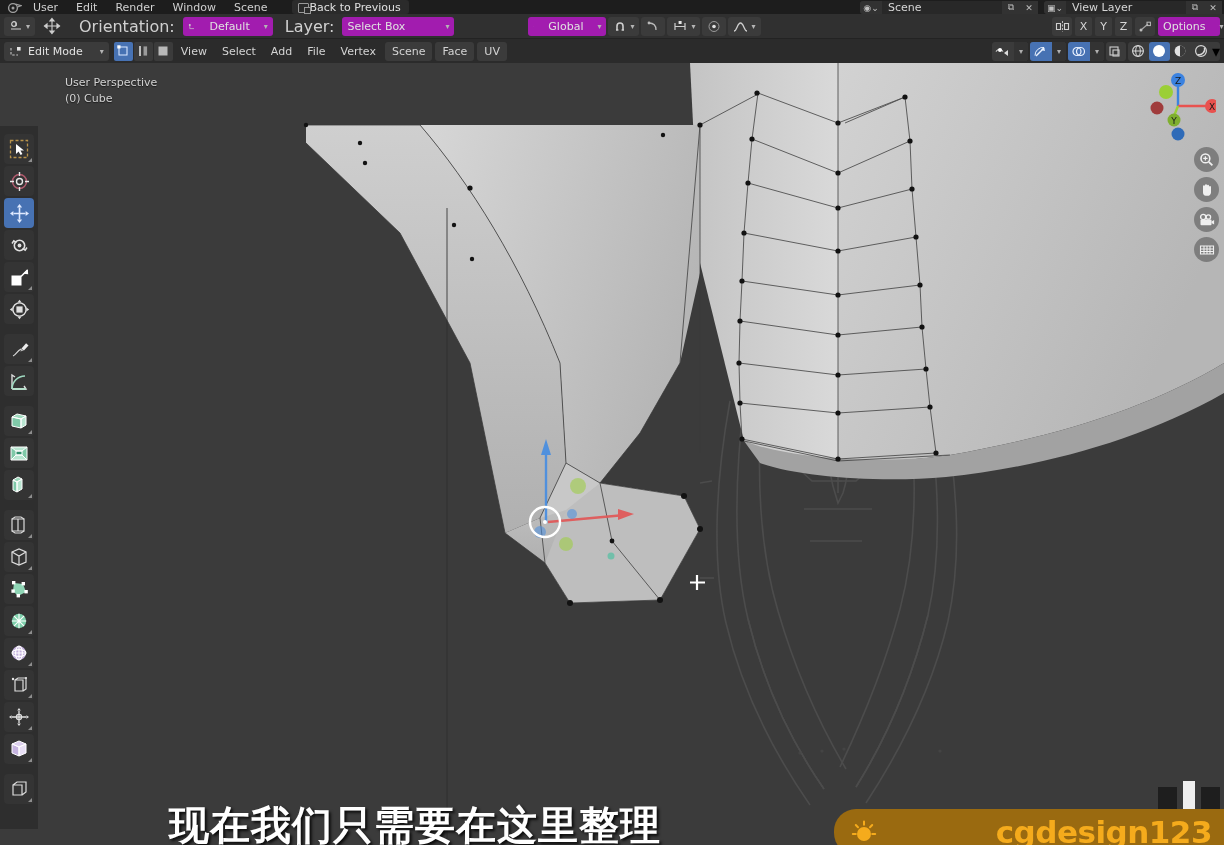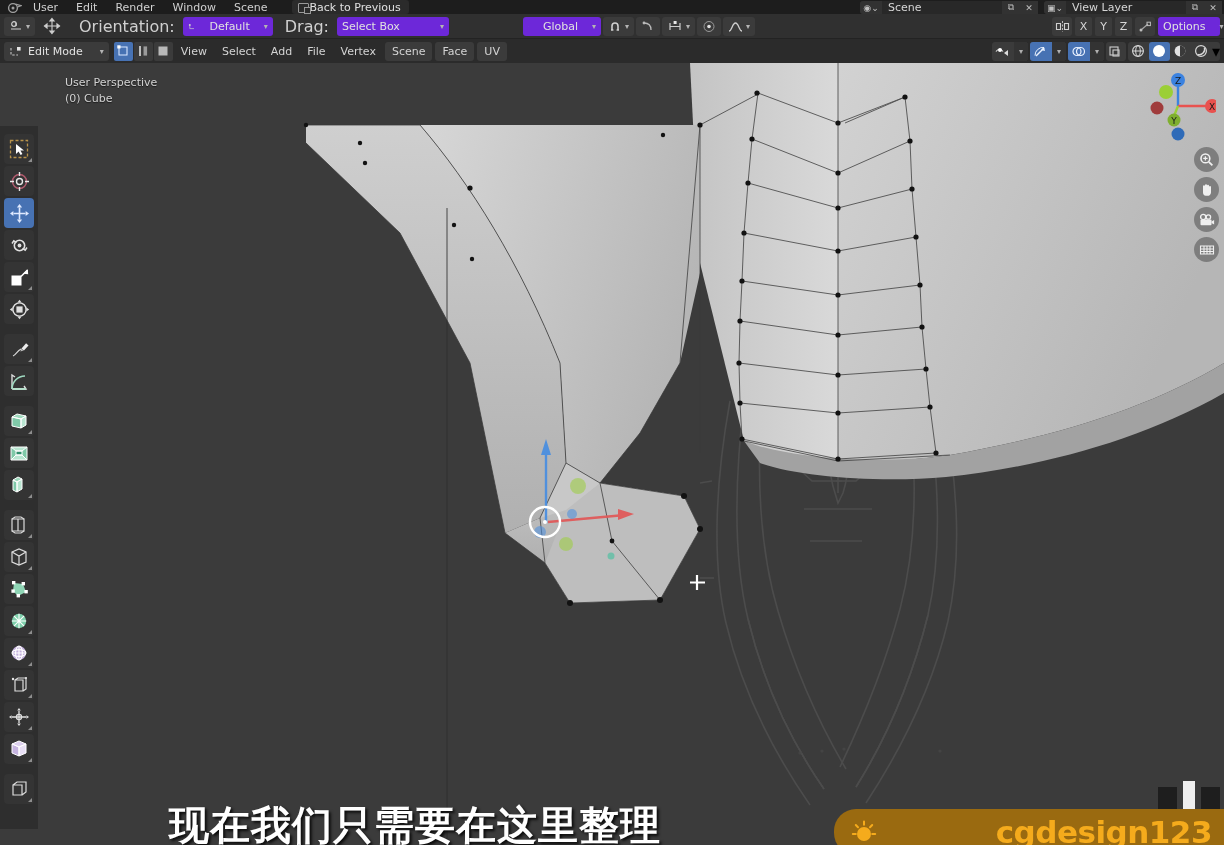--- a/index.html
+++ b/index.html
@@ -71,21 +71,21 @@
     border-bottom: 1px solid #232323;
   }
   .ts-btn {
     height: 19px; background: #3b3b3b; border-radius: 3px;
     display: flex; align-items: center; gap: 3px;
     padding: 0 5px; color: #d4d4d4; font-size: 11px; white-space: nowrap;
   }
   .ts-btn.flat { background: transparent; }
   .ts-label { color: #d0d0d0; font-size: 16px; white-space: nowrap; padding: 0 6px 0 10px;}
   .ts-dropdown {
-    height: 19px; background: #6d28d9; border-radius: 3px;
+    height: 19px; background: #a21caf; border-radius: 3px;
     display: flex; align-items: center; justify-content: space-between;
     padding: 0 5px; color: #e0e0e0; font-size: 11px; gap: 14px;
   }
   .ts-dropdown .chev { font-size: 8px; color: #b4b4b4; }
   .ts-sep { width: 10px; }
   .axis-btn {
     width: 17px; height: 19px; background: #3b3b3b; border-radius: 2px;
     display:flex; align-items:center; justify-content:center;
     color:#d8d8d8; font-size: 11px;
   }
@@ -266,21 +266,21 @@
     </div>
     <span class="ts-label">Orientation:</span>
     <div class="ts-dropdown" style="width:90px">
       <svg width="13" height="13" viewBox="0 0 13 13">
         <path d="M3 10V3M3 10h7" stroke="#cccccc" stroke-width="1.1" fill="none"></path>
         <circle cx="3" cy="4" r="1.6" fill="#cccccc"></circle>
       </svg>
       <span>Default</span>
       <span class="chev">▾</span>
     </div>
-    <span class="ts-label">Drag:</span>
+    <span class="ts-label">Layer:</span>
     <div class="ts-dropdown" style="width:112px">
       <span>Select Box</span>
       <span class="chev">▾</span>
     </div>
 
     <div class="ts-sep"></div>
 
     <div class="ts-dropdown" style="width:78px;margin-left:60px">
       <svg width="14" height="13" viewBox="0 0 14 13">
         <path d="M3 10V3M3 10h8" stroke="#cccccc" stroke-width="1.2" fill="none"></path>

